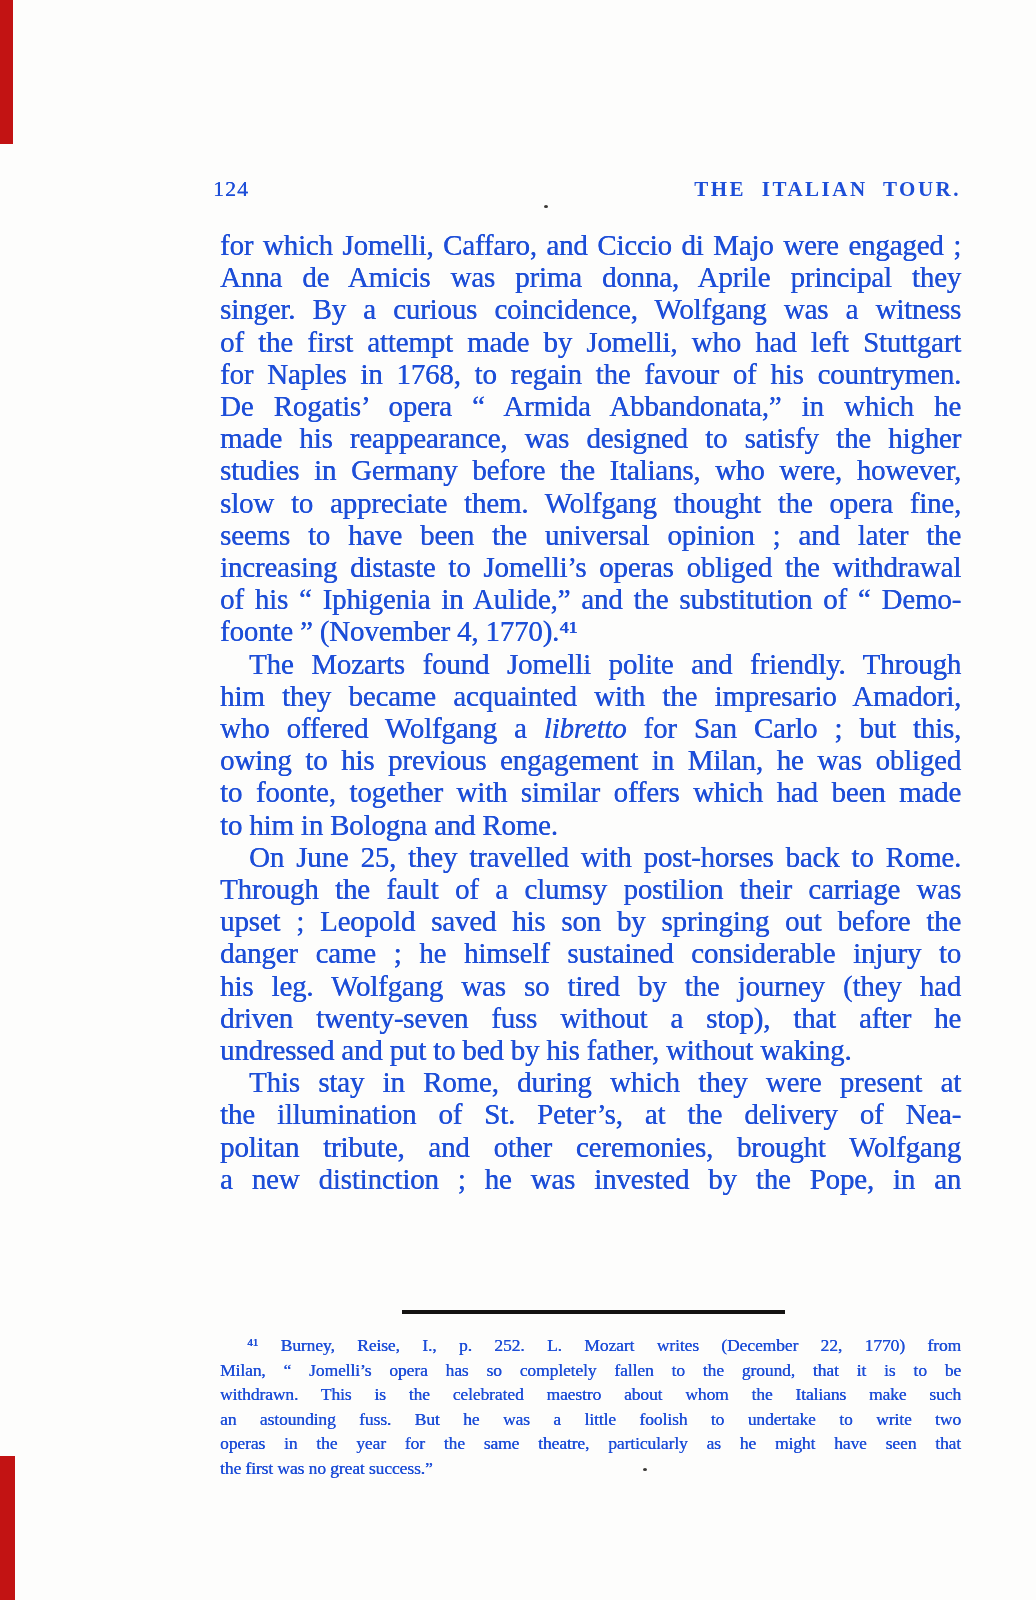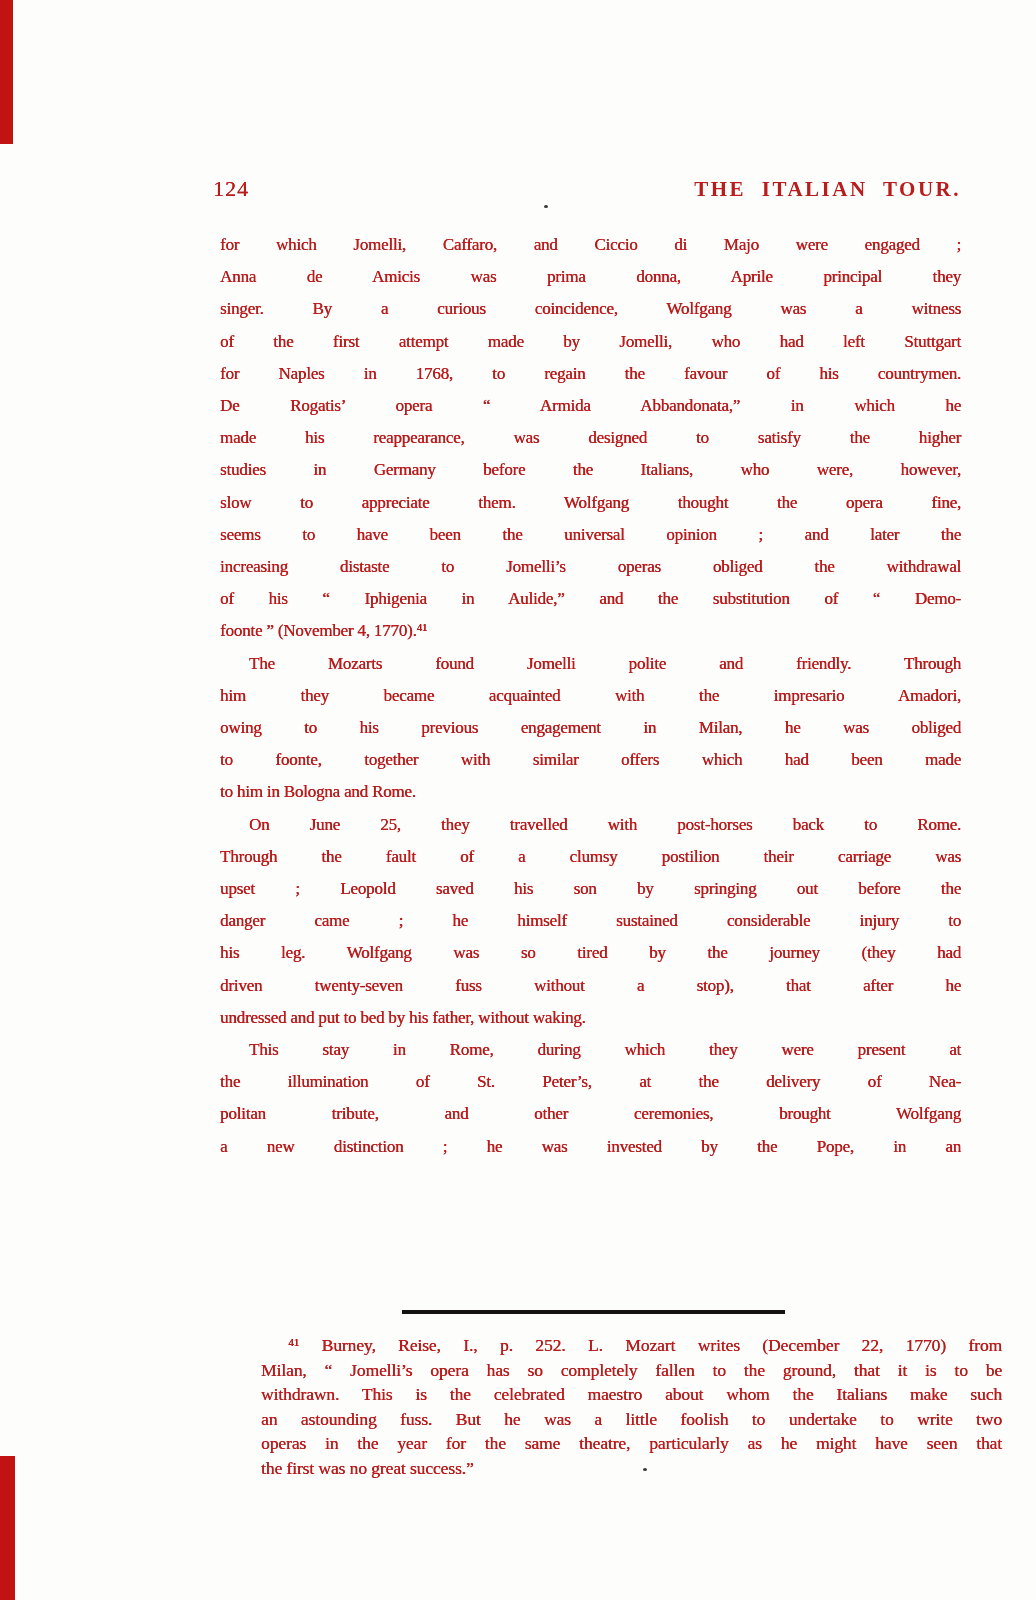--- a/index.html
+++ b/index.html
@@ -22,50 +22,49 @@
     text-shadow:0.3px 0 0 currentColor;
   }
   .running-head{
     position:absolute;left:220px;top:177px;width:741px;
     text-align:right;
     font-size:21px;line-height:25px;font-weight:700;
     letter-spacing:2.5px;word-spacing:8px;
   }
   .body-text{
     position:absolute;left:220px;top:229px;width:741px;
-    font-size:17px;line-height:32.2px;
+    font-size:29px;line-height:32.2px;
     letter-spacing:-0.2px;
     text-shadow:0.35px 0 0 currentColor;
   }
   .footnote-rule{
     position:absolute;left:402px;top:1310px;
     width:383px;height:4px;background:#141311;
   }
   .footnote-text{
     position:absolute;left:220px;top:1333px;width:741px;
     font-size:17.5px;line-height:24.5px;
     letter-spacing:-0.1px;
     text-shadow:0.3px 0 0 currentColor;
-    margin-left:41px;
   }
   .line{display:block;white-space:normal;}
   .line.j{text-align:justify;text-align-last:justify;}
   .line.ind{text-indent:29px;}
   .footnote-text .line.ind{text-indent:27px;}
   .ink-speck{
     position:absolute;width:4px;height:3px;border-radius:50%;
     background:#3a3835;
   }
   .ink-speck.under-head{left:544px;top:205px;}
   .ink-speck.footnote-side{left:643px;top:1468px;}
 </style>
 </head>
 <body>
 
-<div class="page" style="background: rgb(253, 253, 252); color: #b91c1c;">
+<div class="page" style="background: rgb(253, 253, 252); color: #1d4ed8;">
 
   <div class="edge-mark top" style="background: rgb(194, 19, 19);"></div>
   <div class="edge-mark bottom" style="background: rgb(194, 19, 19);"></div>
 
   <div class="folio">124</div>
   <div class="running-head">THE ITALIAN TOUR.</div>
   <div class="ink-speck under-head"></div>
 
   <div class="body-text" id="body-lines">
       <div class="line j"><span>for which Jomelli, Caffaro, and Ciccio di Majo were engaged ;</span></div>
@@ -76,20 +75,21 @@
       <div class="line j"><span>De Rogatis’ opera “ Armida Abbandonata,” in which he</span></div>
       <div class="line j"><span>made his reappearance, was designed to satisfy the higher</span></div>
       <div class="line j"><span>studies in Germany before the Italians, who were, however,</span></div>
       <div class="line j"><span>slow to appreciate them.  Wolfgang thought the opera fine,</span></div>
       <div class="line j"><span>seems to have been the universal opinion ; and later the</span></div>
       <div class="line j"><span>increasing distaste to Jomelli’s operas obliged the withdrawal</span></div>
       <div class="line j"><span>of his “ Iphigenia in Aulide,” and the substitution of “ Demo-</span></div>
       <div class="line"><span>foonte ” (November 4, 1770).⁴¹</span></div>
       <div class="line j ind"><span>The Mozarts found Jomelli polite and friendly.  Through</span></div>
       <div class="line j"><span>him they became acquainted with the impresario Amadori,</span></div>
+      <div class="line j"><span>who offered Wolfgang a </span><i>libretto</i><span> for San Carlo ; but this,</span></div>
       <div class="line j"><span>owing to his previous engagement in Milan, he was obliged</span></div>
       <div class="line j"><span>to foonte, together with similar offers which had been made</span></div>
       <div class="line"><span>to him in Bologna and Rome.</span></div>
       <div class="line j ind"><span>On June 25, they travelled with post-horses back to Rome.</span></div>
       <div class="line j"><span>Through the fault of a clumsy postilion their carriage was</span></div>
       <div class="line j"><span>upset ; Leopold saved his son by springing out before the</span></div>
       <div class="line j"><span>danger came ; he himself sustained considerable injury to</span></div>
       <div class="line j"><span>his leg.  Wolfgang was so tired by the journey (they had</span></div>
       <div class="line j"><span>driven twenty-seven fuss without a stop), that after he</span></div>
       <div class="line"><span>undressed and put to bed by his father, without waking.</span></div>

